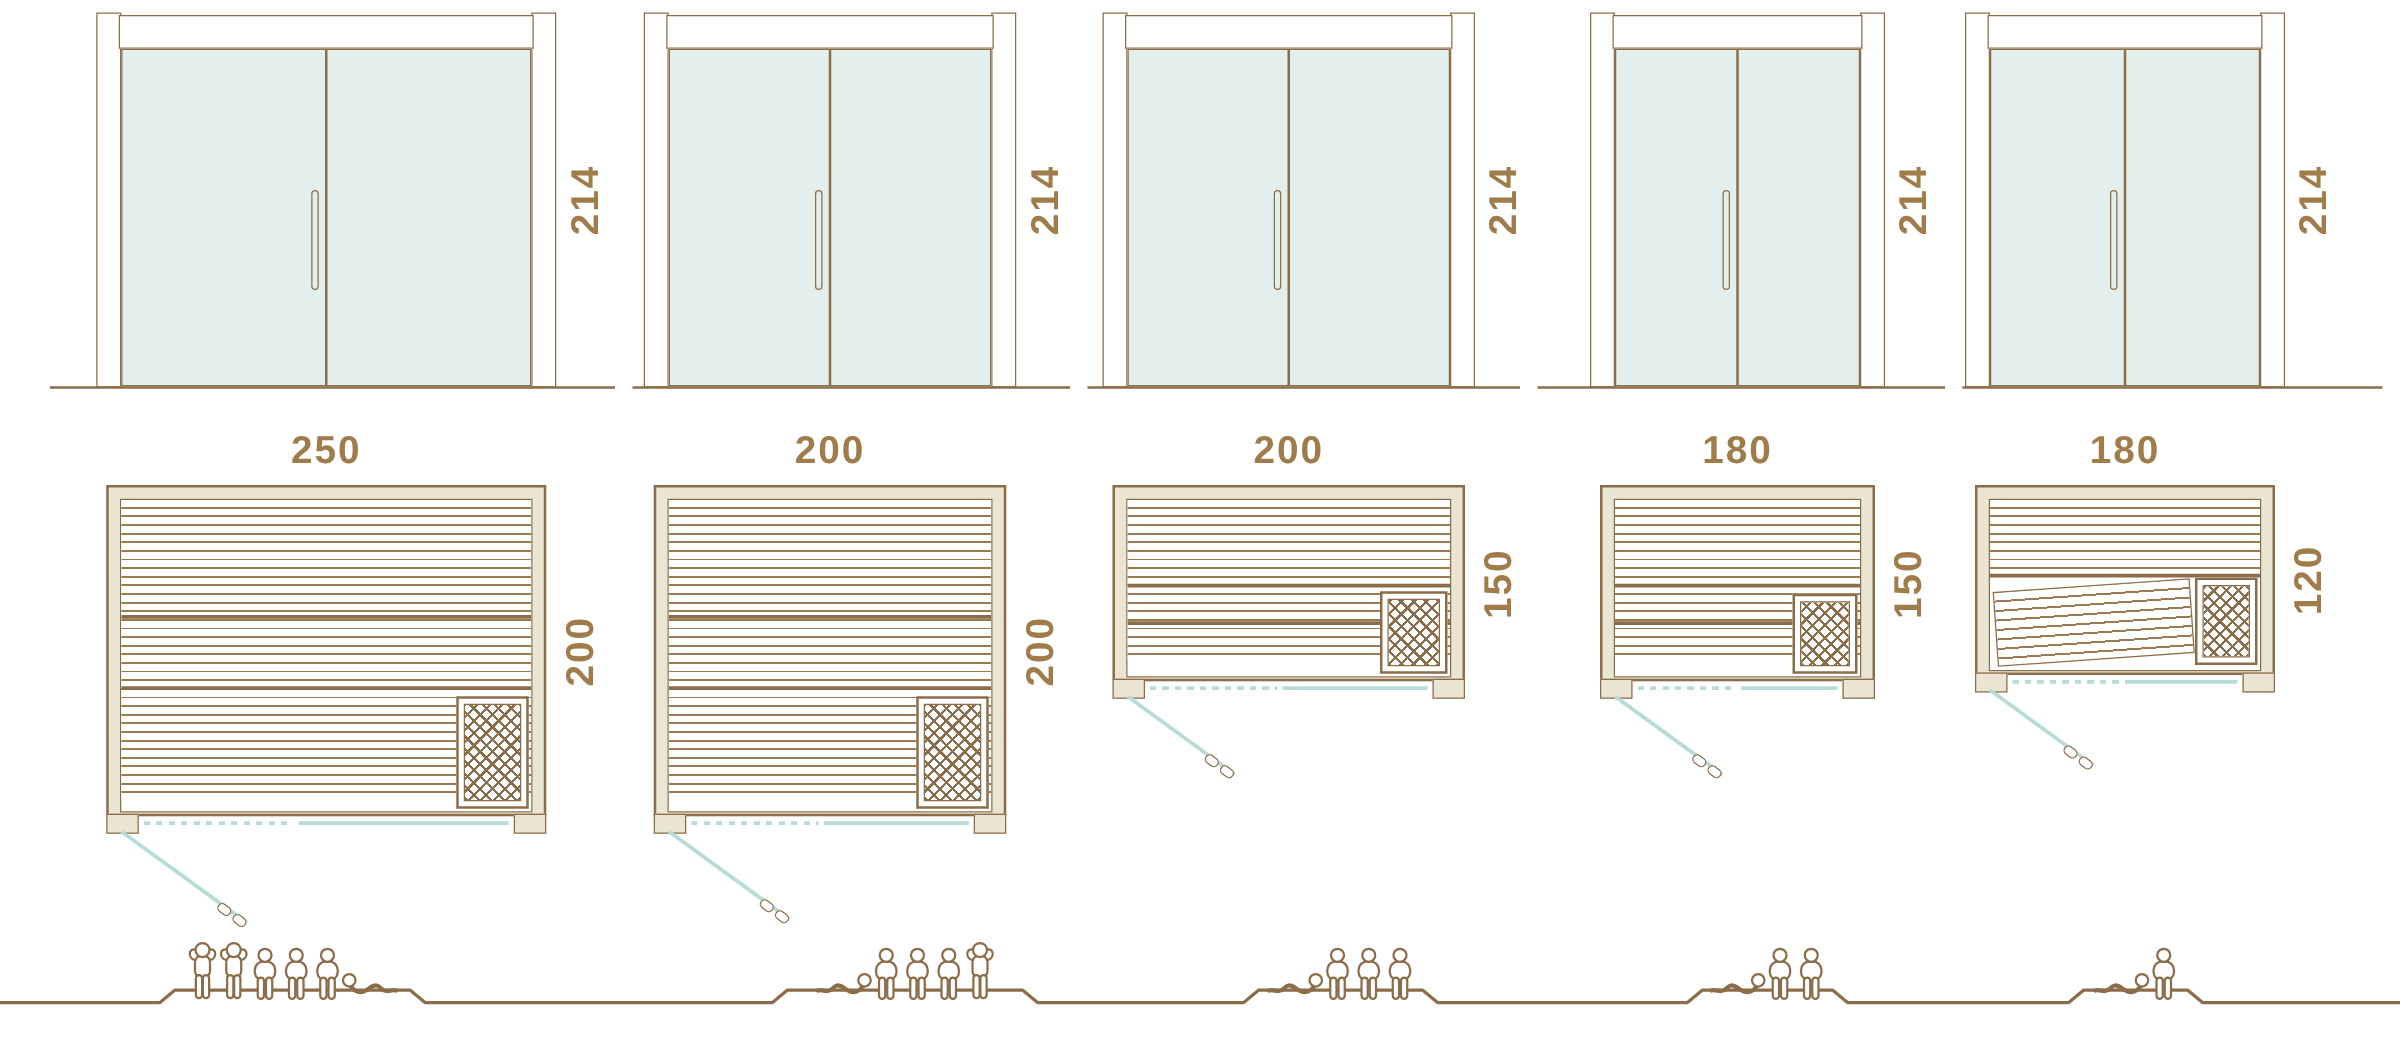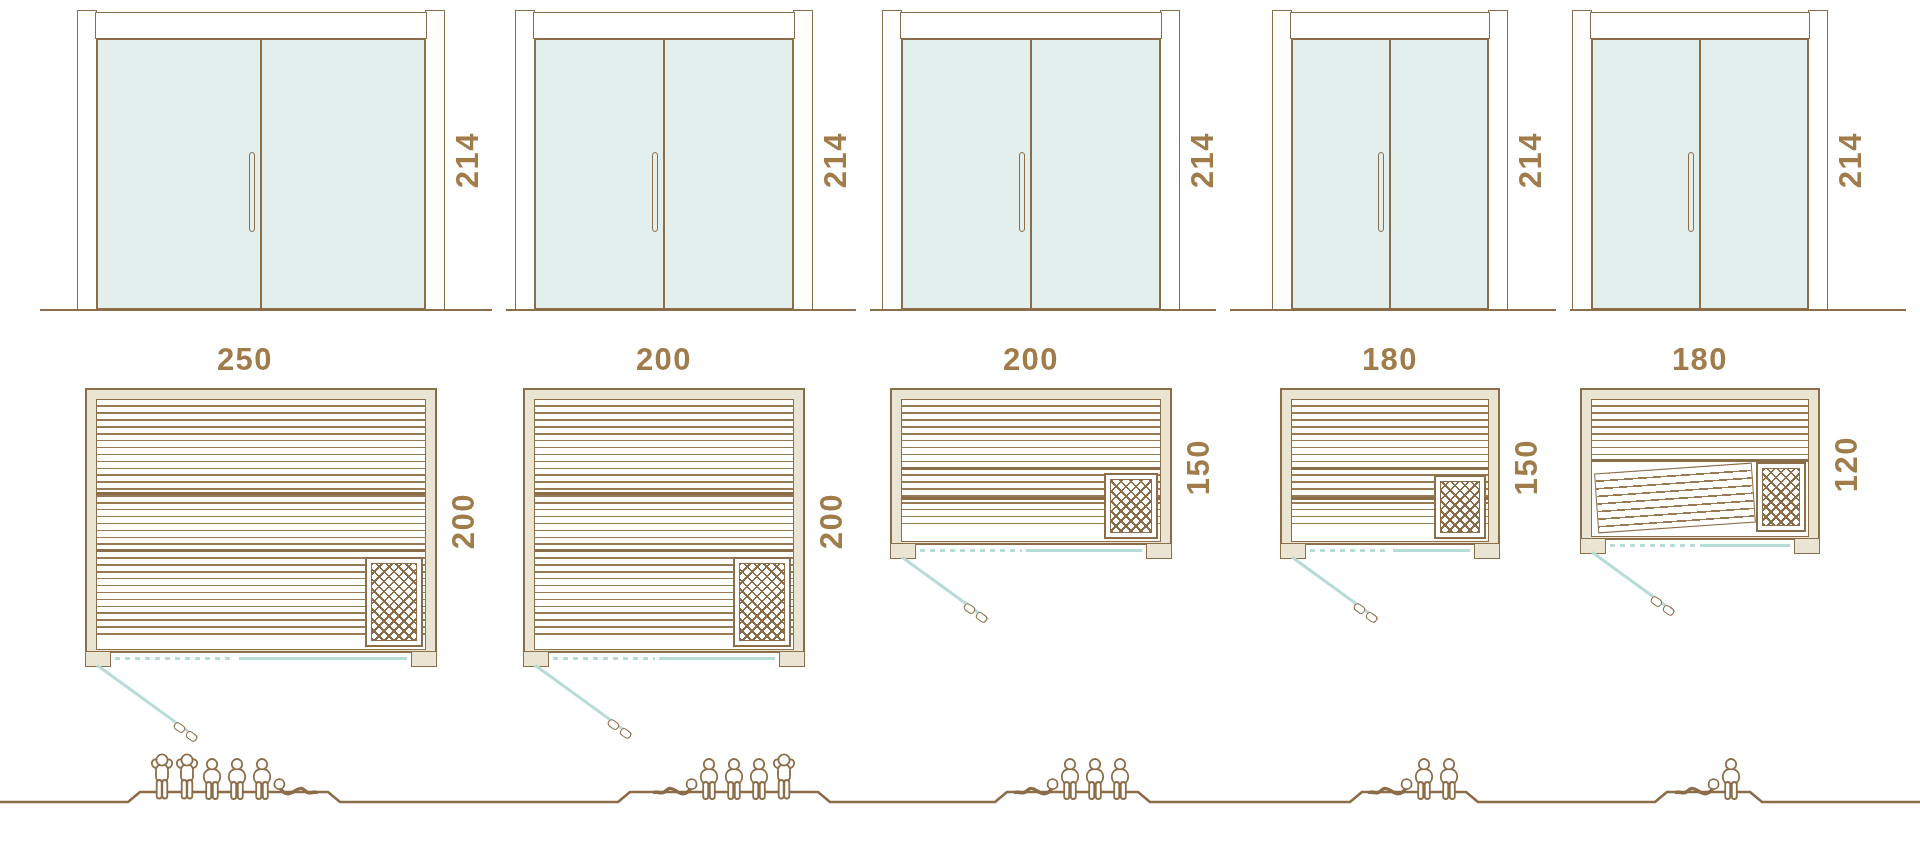--- a/index.html
+++ b/index.html
@@ -52,21 +52,21 @@
       <div class="abs beige" style="left: -2px; bottom: -16px; width: 26px; height: 16px;"></div>
       <div class="abs beige" style="right: -2px; bottom: -16px; width: 26px; height: 16px;"></div>
       <div class="abs dash" style="left: 28px; bottom: -9px; width: 120px; height: 2.6px;"></div>
       <div class="abs tealln" style="left: 152px; right: 28px; bottom: -9px; height: 2.6px;"></div>
       <div class="abs tealln" style="left: 11px; bottom: -16px; width: 124px; height: 2.6px; transform-origin: 0px 0px; transform: rotate(36deg);"></div>
     </div>
     <div class="abs" style="left: 171.992px; top: 727.656px; width: 27px; height: 8px; transform: rotate(36deg); display: flex; gap: 3px;">
       <div class="abs" style="left: 0px; top: 0px; width: 12px; height: 8px; position: relative; background: rgb(255, 255, 255); border: 1.7px solid rgb(140, 109, 73); border-radius: 4px;"></div>
       <div class="abs" style="left: 0px; top: 0px; width: 12px; height: 8px; position: relative; background: rgb(255, 255, 255); border: 1.7px solid rgb(140, 109, 73); border-radius: 4px;"></div>
     </div>
-    <div class="abs lbl" style="left: 69px; top: 344px; width: 352px;">250</div>
+    <div class="abs lbl" style="left: 85px; top: 344px; width: 352px;">250</div>
     <div class="abs lbl" style="left: 423px; top: 505.5px; width: 80px; height: 30px; display: flex; align-items: center; justify-content: center; transform: rotate(-90deg);">200</div>
     <div class="abs" style="left: 515px; top: 10px; width: 298px; height: 300px;">
       <div class="abs frame" style="left: 0px; top: 0px; width: 20px; height: 100%;"></div>
       <div class="abs frame" style="right: 0px; top: 0px; width: 20px; height: 100%;"></div>
       <div class="abs frame" style="left: 18px; right: 18px; top: 2px; height: 27px;"></div>
       <div class="abs" style="inset: 29px 20px 1px; background: rgb(226, 239, 236); border: 1.6px solid rgb(140, 109, 73);">
         <div class="abs ln" style="left: 50%; top: 0px; width: 2px; height: 100%; margin-left: -1px;"></div>
         <div class="abs" style="left: calc(50% - 12px); top: 112px; width: 6px; height: 80px; background: rgb(226, 239, 236); border: 1.6px solid rgb(140, 109, 73); border-radius: 3px;"></div>
       </div>
     </div>

